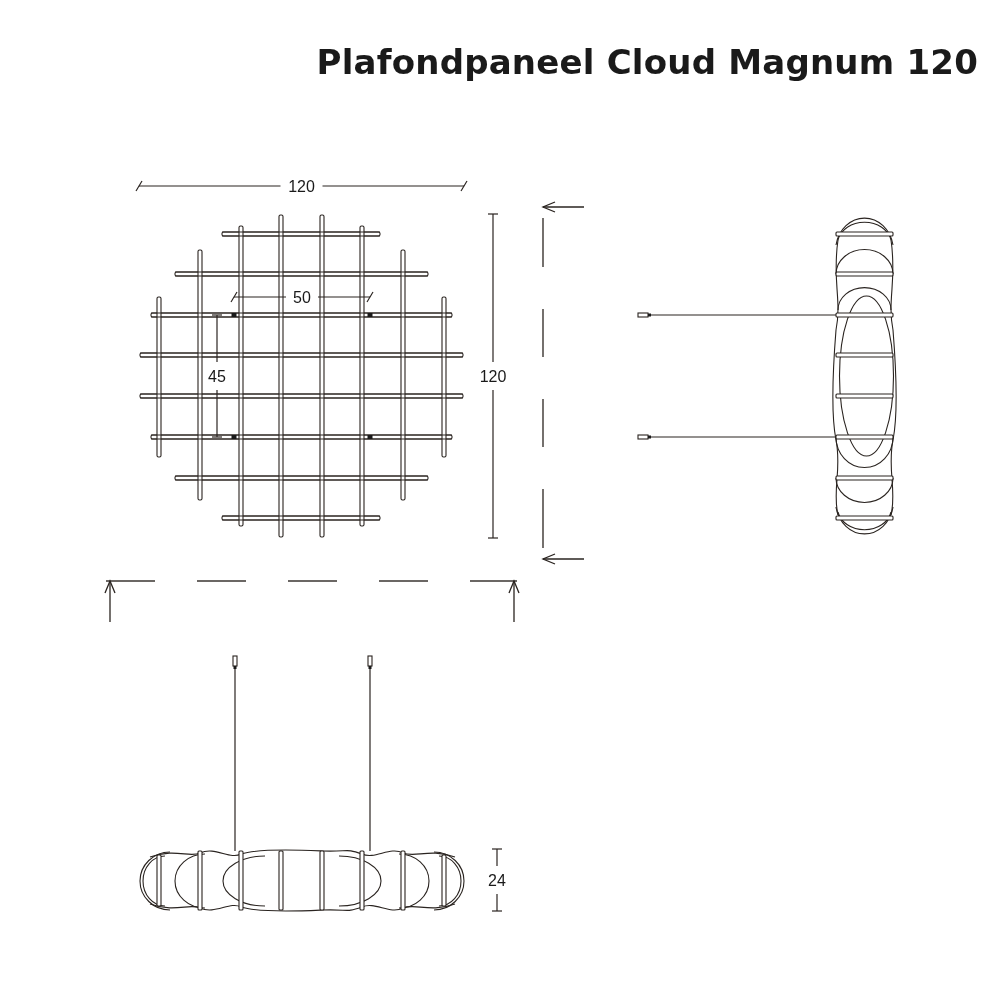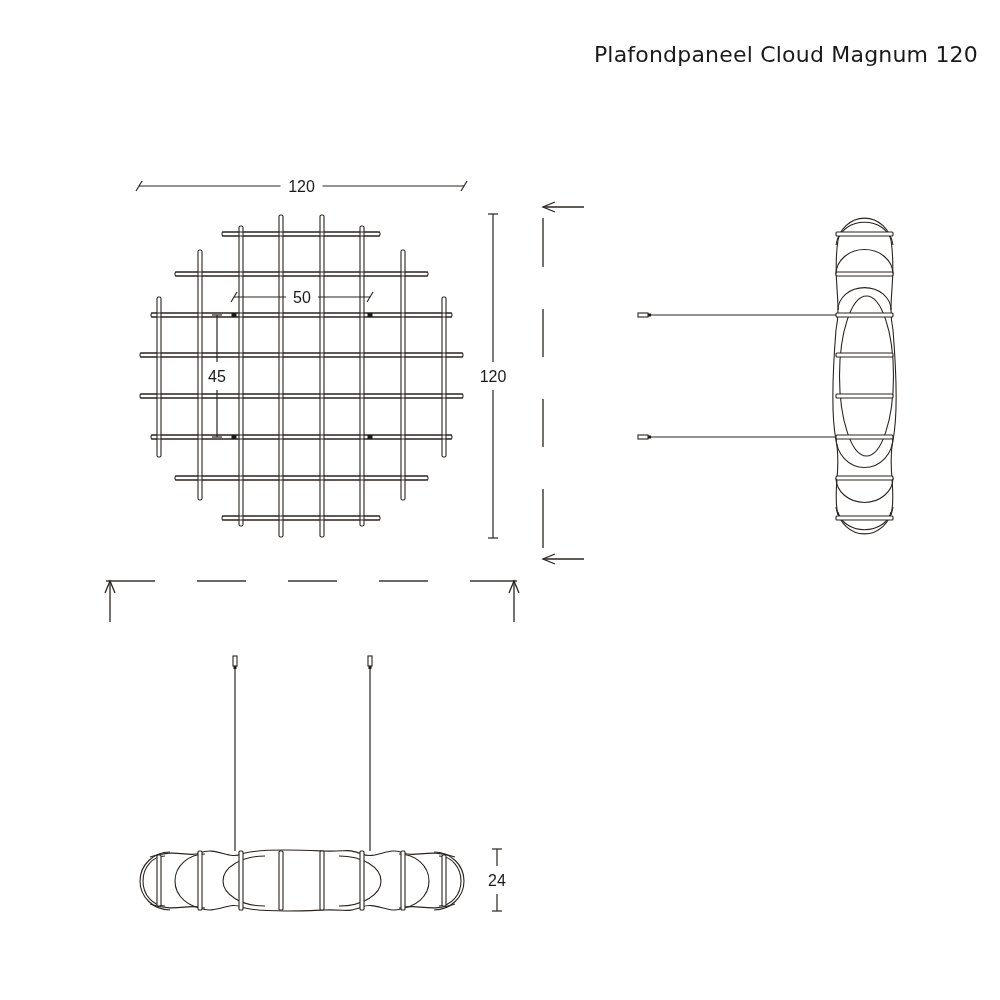--- a/index.html
+++ b/index.html
@@ -1,20 +1,20 @@
 <!DOCTYPE html>
 <html><head>
 <meta charset="utf-8">
 <style>
   html, body { margin: 0; padding: 0; background: #ffffff; }
   body { width: 1000px; height: 1000px; position: relative; overflow: hidden; }
   #title {
     position: absolute; right: 22px; top: 42px;
-    font-family: "DejaVu Sans", sans-serif; font-weight: 400;
-    font-size: 22px; color: #1a1a1a; letter-spacing: 0.2px;
+    font-family: "DejaVu Sans", sans-serif; font-weight: 700;
+    font-size: 34px; color: #1a1a1a; letter-spacing: 0.2px;
     white-space: nowrap;
   }
   svg#drawing { position: absolute; left: 0; top: 0; }
   .dim-text { font-family: "Liberation Sans", sans-serif; font-size: 16px; fill: #1a1a1a; }
   .line { stroke: #2a2420; stroke-width: 1.2; fill: none; }
   .bar { fill: #ffffff; stroke: #2a2420; stroke-width: 1.1; }
   .curve { stroke: #2a2420; stroke-width: 1.1; fill: none; }
   .dash { stroke: #3a3430; stroke-width: 1.4; }
   .arrow { stroke: #2a2420; stroke-width: 1.3; fill: none; }
   .anchor { fill: #1a1a1a; }

